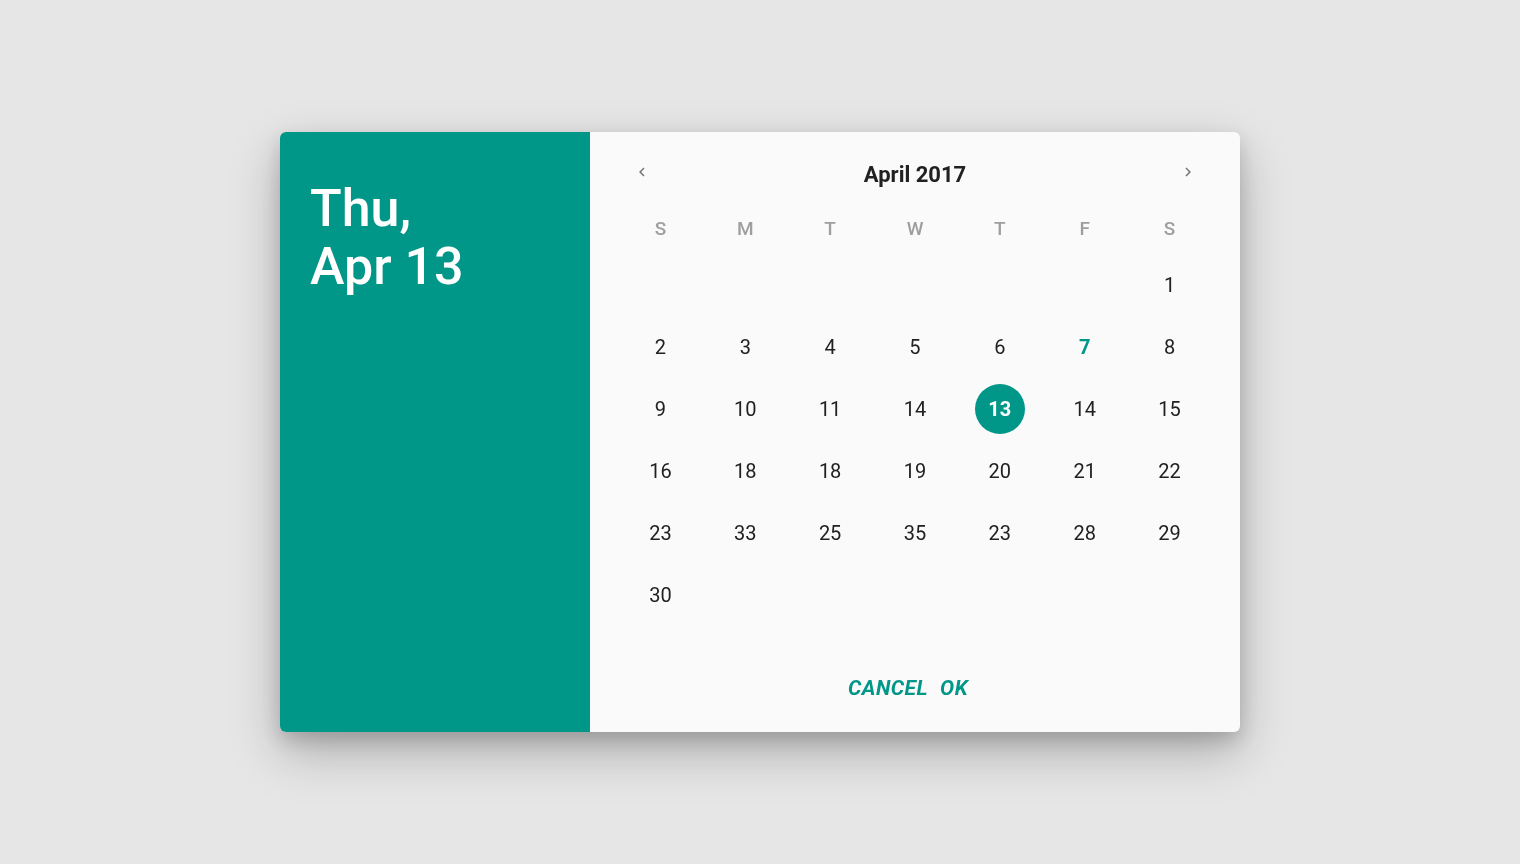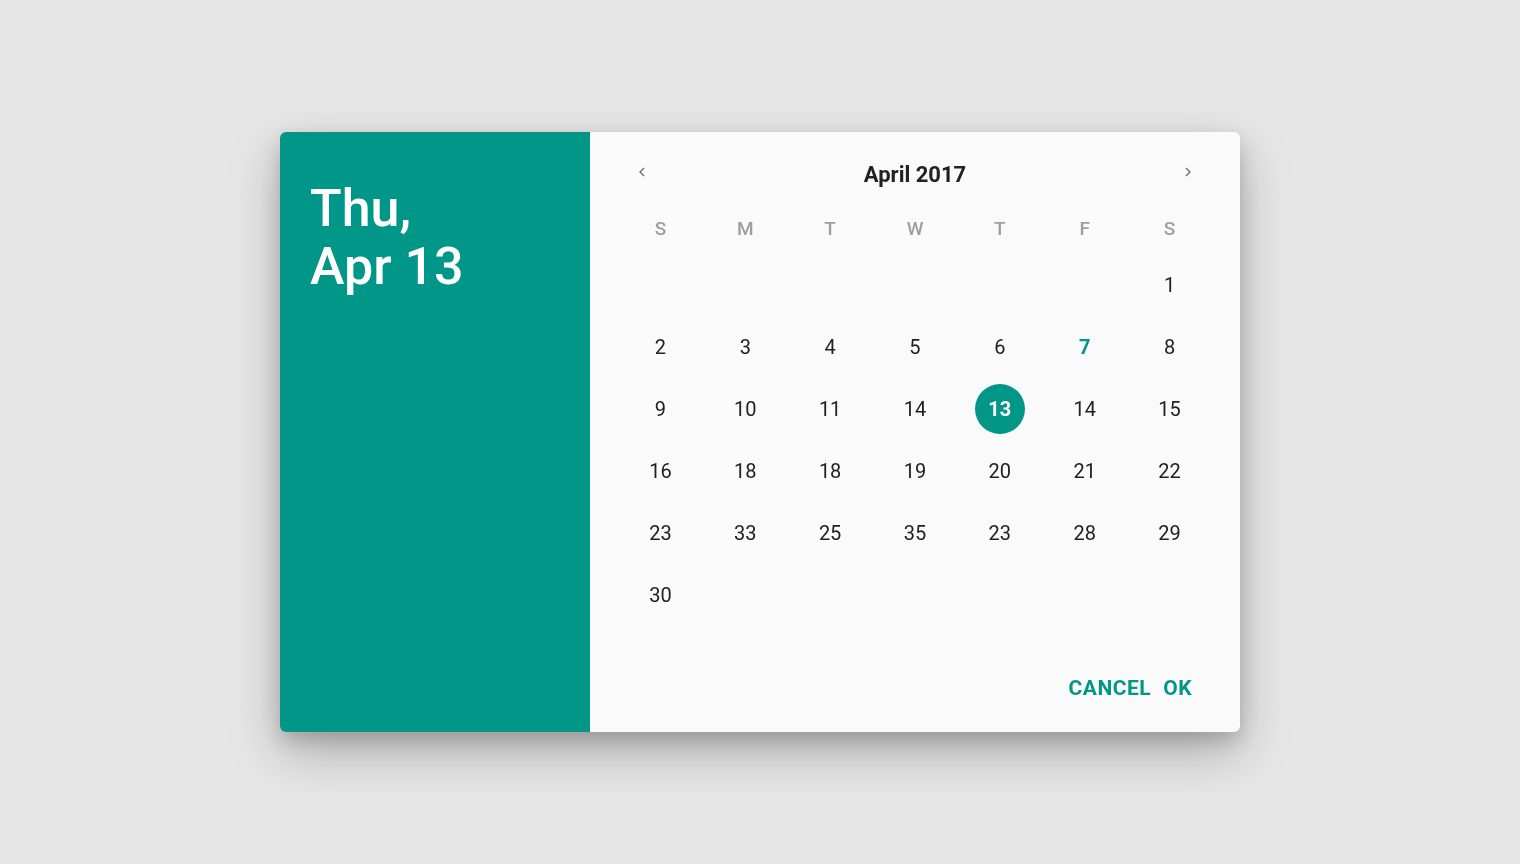--- a/index.html
+++ b/index.html
@@ -105,22 +105,23 @@
   }
   .day.today .num { color: #009688; font-weight: 700; }
   .day.selected .num {
     background: #009688;
     color: #fff;
     font-weight: 700;
   }
   .actions {
     margin-top: auto;
     display: flex;
-    justify-content: flex-end;
+    justify-content: center;
     padding: 10px 14px 6px 0;
+    font-style: italic;
   }
   .actbtn {
     font-size: 21px;
     font-weight: 700;
     letter-spacing: 0.5px;
     color: #009688;
     text-transform: uppercase;
     cursor: pointer;
     padding: 8px 6px;
   }

